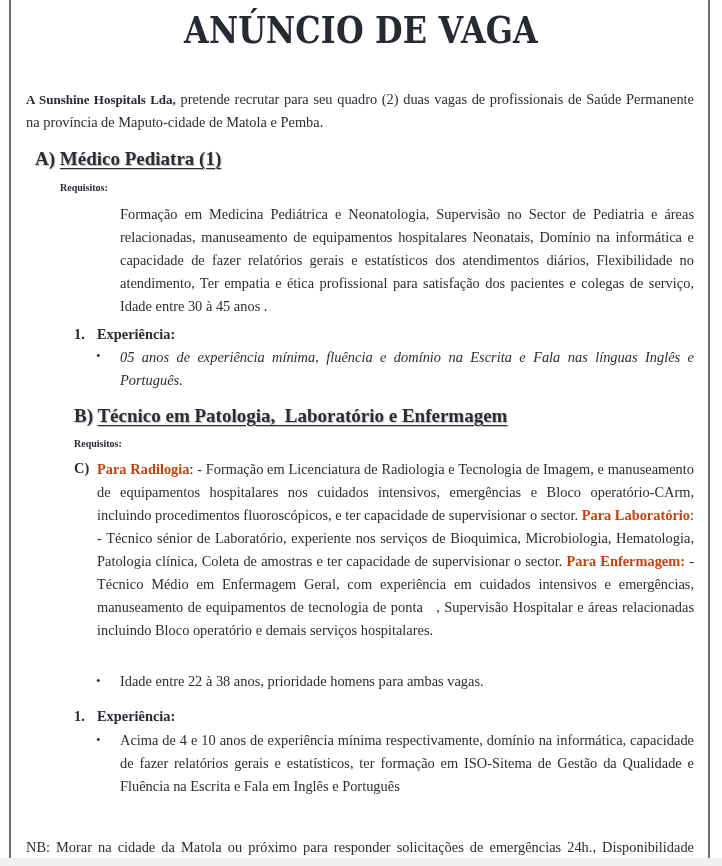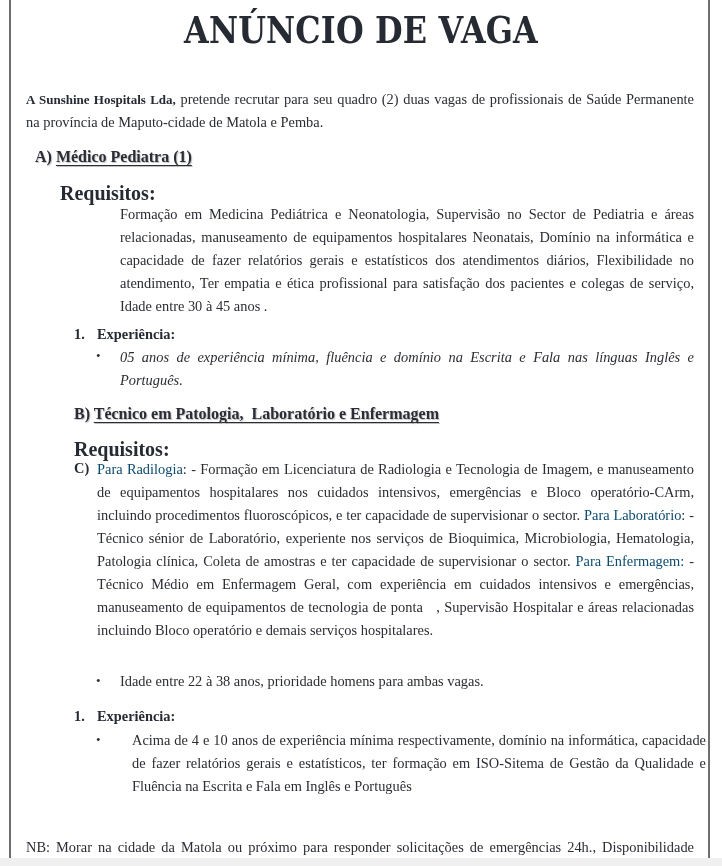--- a/index.html
+++ b/index.html
@@ -24,29 +24,29 @@
       letter-spacing: 0.2px; color: #262a33;
       font-family: "DejaVu Serif", serif; transform: scaleX(0.86);
     }
     .p {
       position: absolute; font-size: 14.4px; line-height: 23px;
       color: #2a2d33;
     }
     .intro { left: 26px; top: 88px; width: 668px; text-align: left; }
     .intro b { font-size: 13px; font-weight: bold; color: #262a33; }
     .h2 {
-      position: absolute; font-size: 16px; font-weight: bold; color: #2a2d35;
+      position: absolute; font-size: 19px; font-weight: bold; color: #2a2d35;
       text-shadow: 1px 1px 1px rgba(0,0,0,0.25);
     }
     .h2 .u { text-decoration: underline; text-decoration-thickness: 1px; text-underline-offset: 3px; }
-    .req { position: absolute; font-size: 20px; font-weight: bold; color: #262a33; }
+    .req { position: absolute; font-size: 10px; font-weight: bold; color: #262a33; }
     .justify { text-align: justify; text-align-last: left; }
     .numlabel { position: absolute; font-size: 14.4px; font-weight: bold; color: #262a33; }
     .bullet { position: absolute; font-size: 13px; color: #2a2d33; }
-    b.inl { font-weight: normal; color: #0c4a6e; }
+    b.inl { font-weight: bold; color: #c2410c; }
   </style>
 </head>
 <body>
 
 <div class="page"></div>
 
 <div class="title">ANÚNCIO DE VAGA</div>
 
 <div class="p intro justify">
   <b>A Sunshine Hospitals Lda,</b><span> pretende recrutar para seu quadro (2) duas vagas de profissionais de Saúde Permanente na província de Maputo-cidade de Matola e Pemba.</span>
@@ -74,17 +74,17 @@
 <div class="p justify" style="left:97px; top:458px; width:597px; text-indent:0;">
   <b class="inl">Para Radilogia</b><span>: - Formação em Licenciatura de Radiologia e Tecnologia de Imagem, e manuseamento de equipamentos hospitalares nos cuidados intensivos, emergências e Bloco operatório-CArm, incluindo procedimentos fluoroscópicos, e ter capacidade de supervisionar o sector. </span><b class="inl">Para Laboratório</b><span>: - Técnico sénior de Laboratório, experiente nos serviços de Bioquimica, Microbiologia, Hematologia, Patologia clínica, Coleta de amostras e ter capacidade de supervisionar o sector. </span><b class="inl">Para Enfermagem:</b><span style="white-space:pre-wrap;"> -Técnico Médio em Enfermagem Geral, com experiência em cuidados intensivos e emergências, manuseamento de equipamentos de tecnologia de ponta   , Supervisão Hospitalar e áreas relacionadas incluindo Bloco operatório e demais serviços hospitalares.</span>
 </div>
 
 <div class="bullet" style="left:96px; top:673px;">•</div>
 <div class="p" style="left:120px; top:670px; width:574px;">Idade entre 22 à 38 anos, prioridade homens para ambas vagas.</div>
 
 <div class="numlabel" style="left:74px; top:708px;">1.</div>
 <div class="numlabel" style="left:97px; top:708px;">Experiência:</div>
 <div class="bullet" style="left:96px; top:732px;">•</div>
-<div class="p justify" style="left:132px; top:729px; width:574px;">Acima de 4 e 10 anos de experiência mínima respectivamente, domínio na informática, capacidade de fazer relatórios gerais e estatísticos, ter formação em ISO-Sitema de Gestão da Qualidade e Fluência na Escrita e Fala em Inglês e Português</div>
+<div class="p justify" style="left:120px; top:729px; width:574px;">Acima de 4 e 10 anos de experiência mínima respectivamente, domínio na informática, capacidade de fazer relatórios gerais e estatísticos, ter formação em ISO-Sitema de Gestão da Qualidade e Fluência na Escrita e Fala em Inglês e Português</div>
 
 <div class="p justify" style="left:26px; top:836px; width:668px; white-space:pre-wrap;">NB: Morar na cidade da Matola ou próximo para responder solicitações de emergências 24h., Disponibilidade  imediata, a tempo inteiro e viagens nacionais e transferência em serviço. Os</div>
 
 <div class="bottom-strip"></div>
 
 </body></html>

